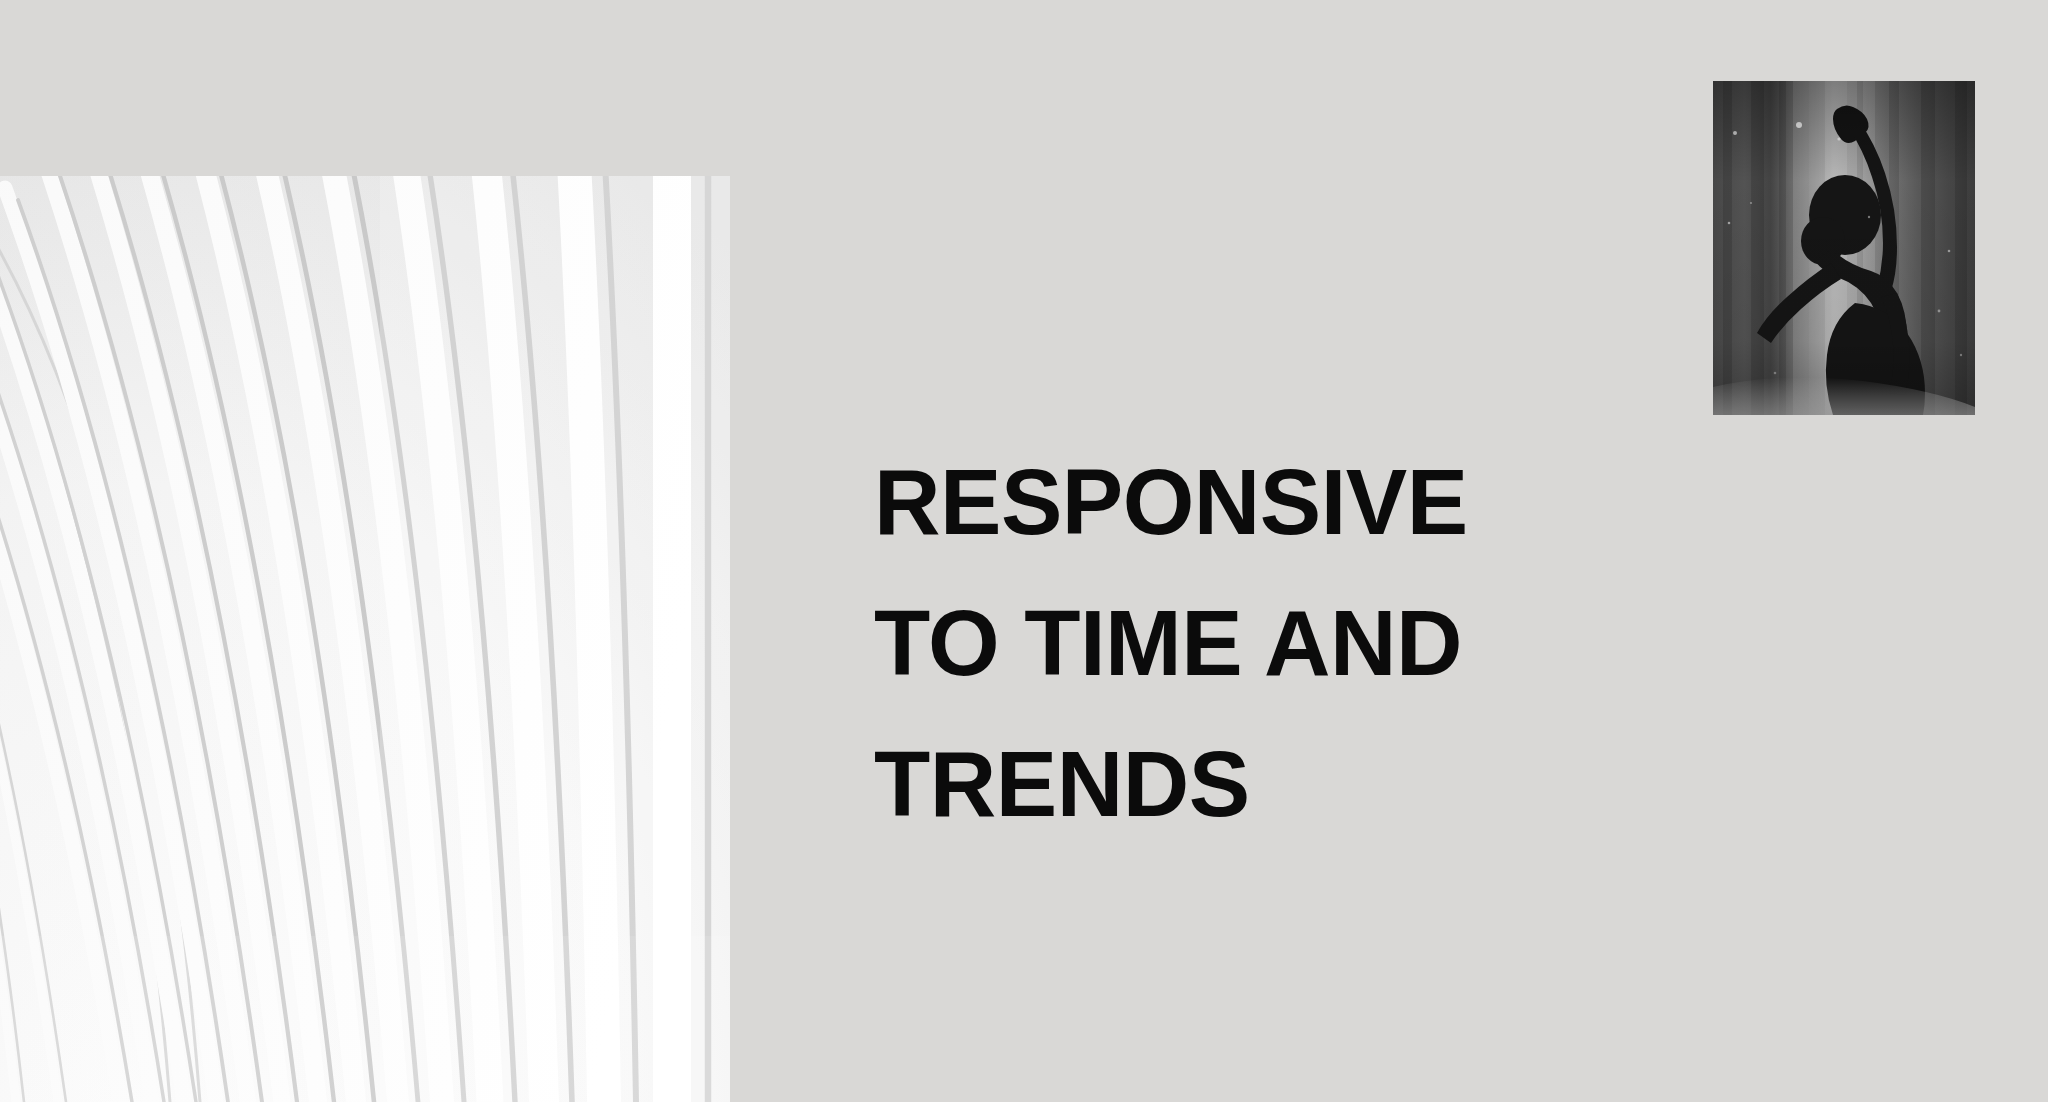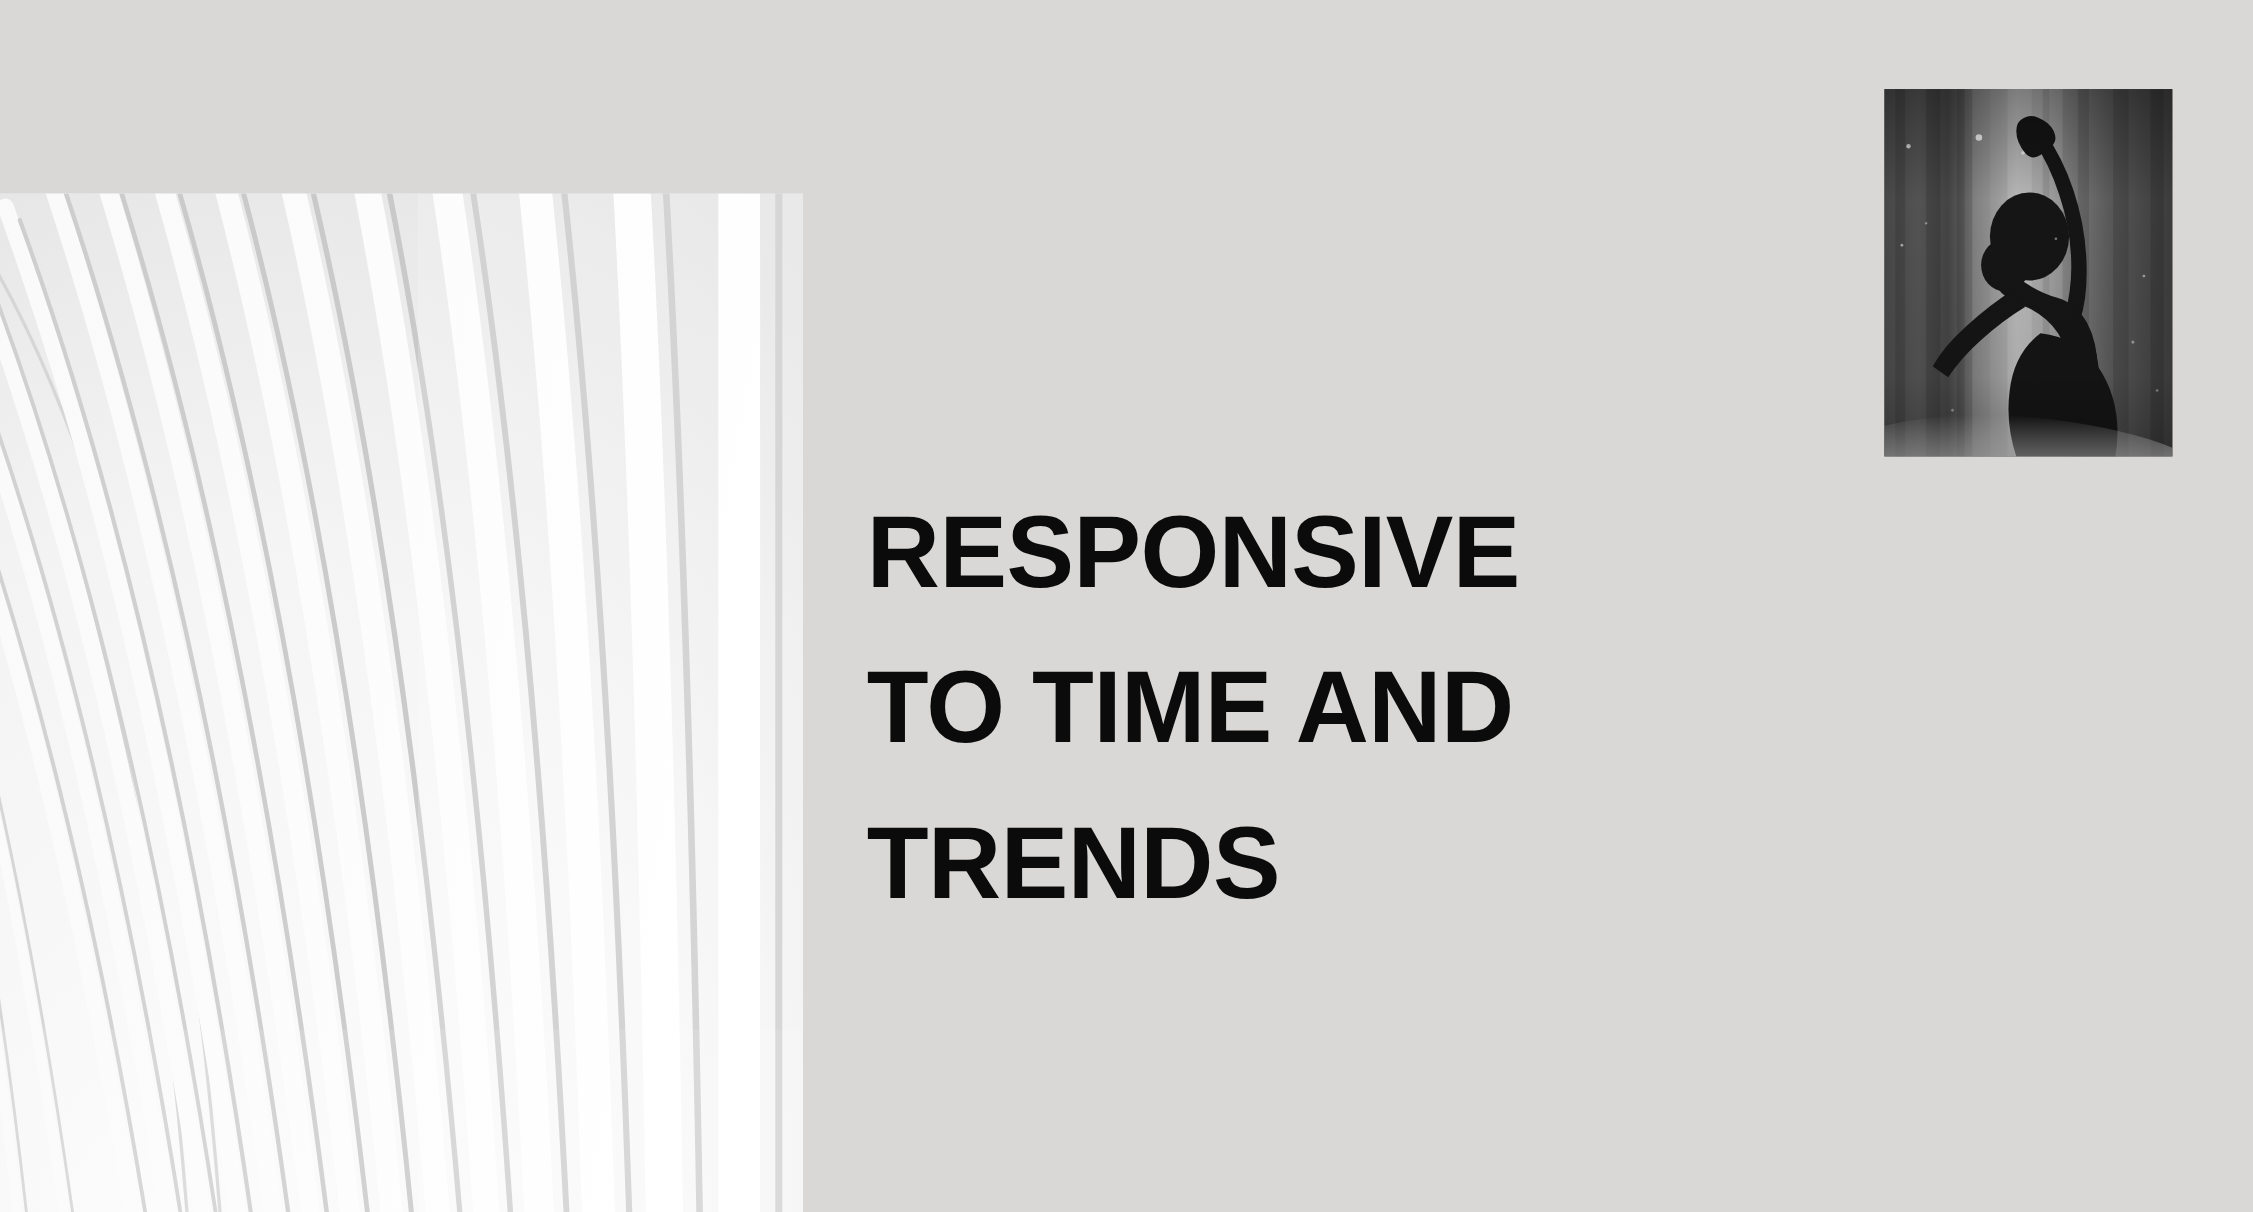--- a/index.html
+++ b/index.html
@@ -50,21 +50,21 @@
   }
   .photo-figure svg {
     display: block;
     width: 100%;
     height: 100%;
   }
 
   
   .headline {
     position: absolute;
-    left: 788px;
+    left: 874px;
     top: 432px;
     width: 760px;
   }
   .headline-line {
     display: block;
     font-family: "Liberation Sans", sans-serif;
     font-size: 93px;
     line-height: 141px;
     font-weight: 700;
     letter-spacing: -0.5px;

